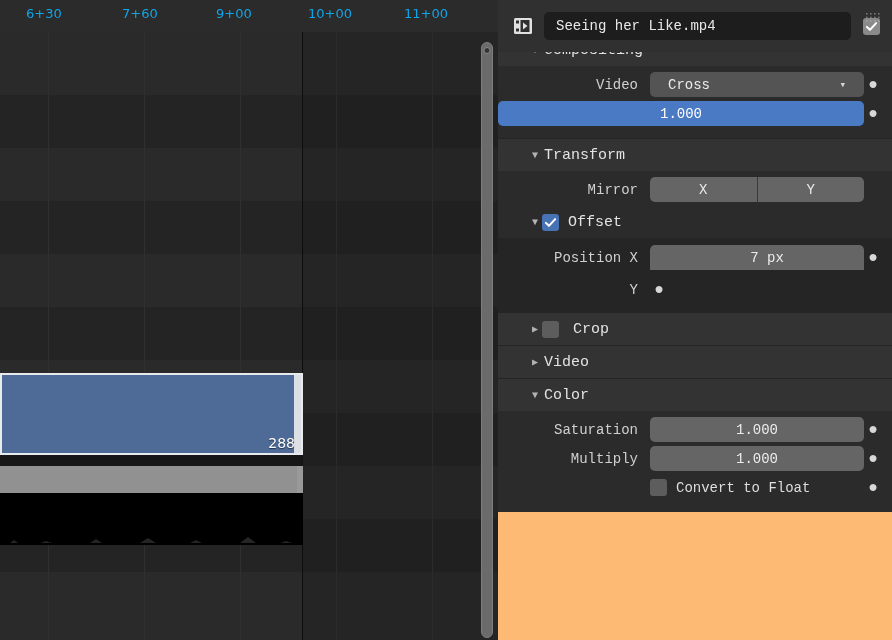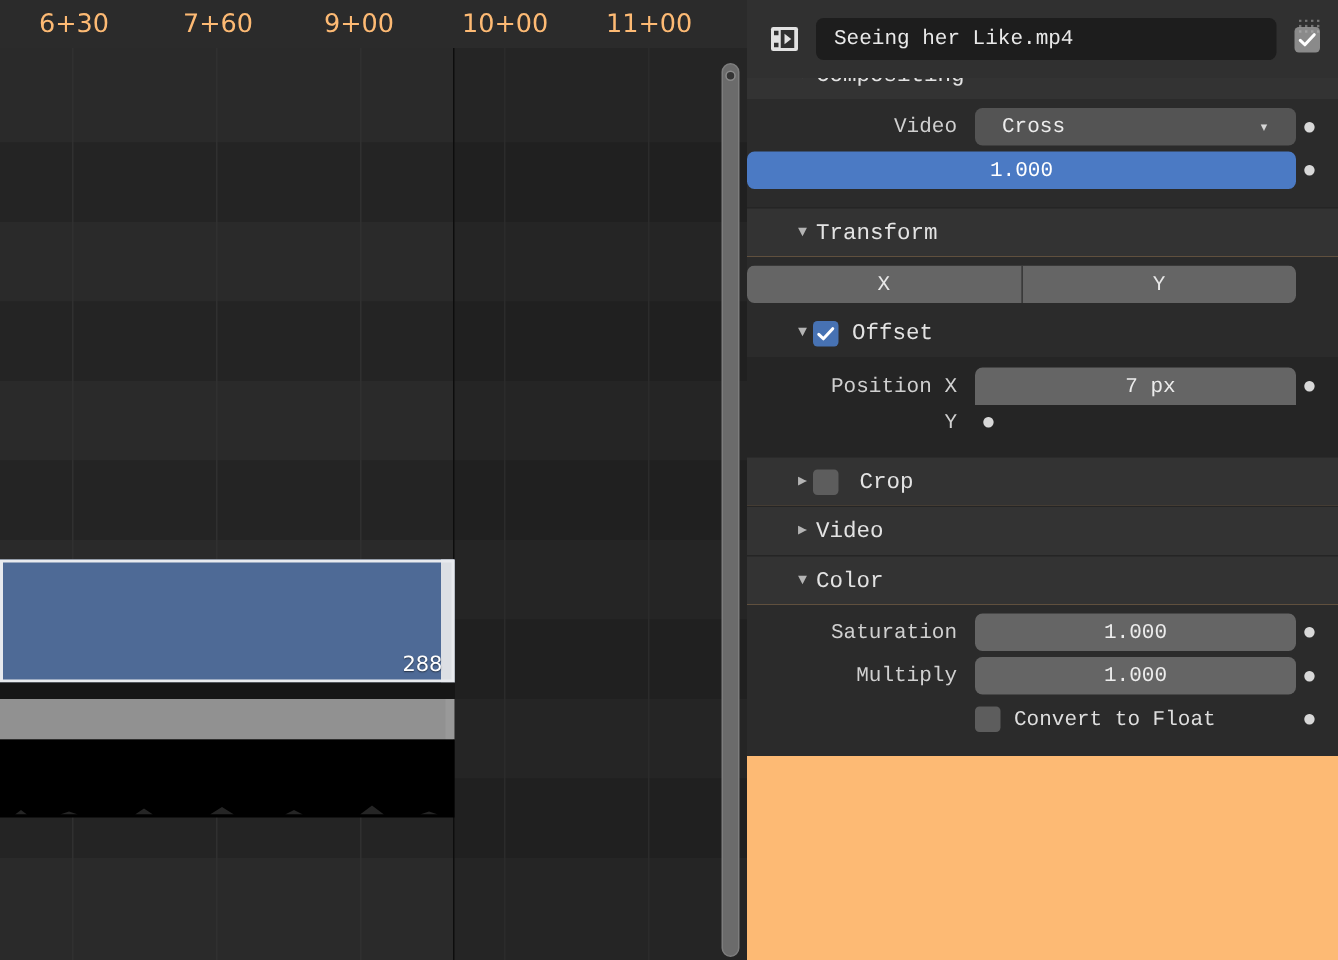--- a/index.html
+++ b/index.html
@@ -9,21 +9,21 @@
     font-family:"DejaVu Sans","Liberation Sans",sans-serif;
     font-size:13px;color:#e6e6e6;
     -webkit-font-smoothing:antialiased;
   }
   .app{position:relative;width:892px;height:640px;}
 
   
   .sequencer{position:absolute;left:0;top:0;width:498px;height:640px;background:#282828;overflow:hidden;}
 
   .ruler{position:absolute;left:0;top:0;width:498px;height:32px;background:#2b2b2b;}
-  .ruler .tick{position:absolute;top:6px;font-size:17px;color:#fdba74;white-space:nowrap;}
+  .ruler .tick{position:absolute;top:6px;font-size:13px;color:#0ea5e9;white-space:nowrap;}
 
   .canvas{position:absolute;left:0;top:32px;width:498px;height:608px;background:#232323;}
 
   
   .band{position:absolute;left:0;width:498px;}
   .band.a{background:#2a2a2a;}
   .band.b{background:#242424;}
 
   
   .vgrid{position:absolute;top:0;height:608px;width:1px;background:#303030;}
@@ -231,41 +231,42 @@
         <div class="dot">●</div>
       </div>
     </div>
 
     <div class="panelhead">
       <span class="tri sub">▼</span>
       <span class="ttl">Transform</span>
     </div>
     <div class="panelbody" style="padding-bottom:4px;">
       <div class="row" style="margin-bottom:0;">
+        <div class="lbl">Mirror</div>
         <div class="ctl">
           <div class="segbtn">
             <div>X</div>
             <div>Y</div>
           </div>
         </div>
         <div class="dot"></div>
       </div>
     </div>
 
     <div class="panelhead" style="border-top:none;background:#2b2b2b;">
       <span class="tri sub">▼</span>
       <span class="chk on" style="margin-left:-2px;">
         <svg viewBox="0 0 14 14">
           <path d="M2 7.4 L5.3 10.6 L12 3.4" stroke="#ffffff" stroke-width="2.2" fill="none" stroke-linecap="round" stroke-linejoin="round"></path>
         </svg>
       </span>
       <span class="ttl" style="margin-left:9px;">Offset</span>
     </div>
     <div class="panelbody" style="background:#252525;padding:8px 0 10px 0;">
-      <div class="row" style="margin-bottom:0;height:24px;">
+      <div class="row" style="margin-bottom:8px;height:24px;">
         <div class="lbl">Position X</div>
         <div class="ctl">
           <div class="numfield top">
             <span>7 px</span>
           </div>
         </div>
         <div class="dot">●</div>
       </div>
       <div class="row" style="margin-bottom:0;height:24px;">
         <div class="lbl">Y</div>

